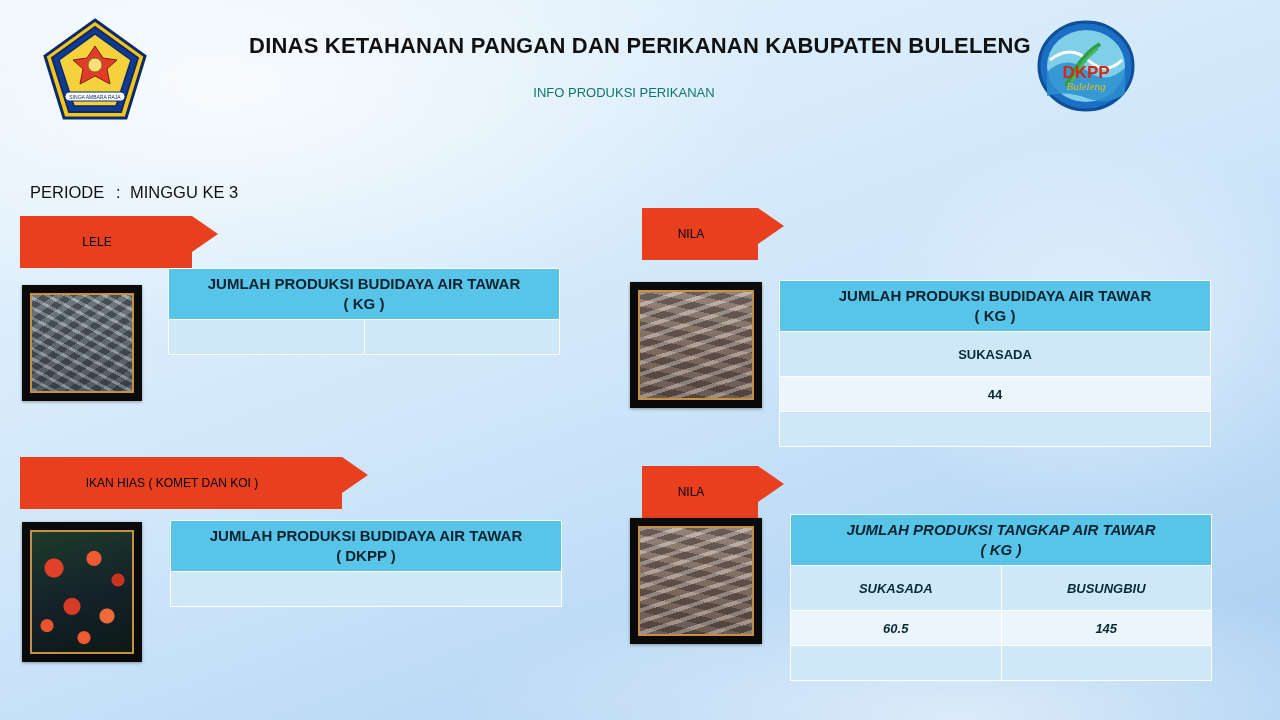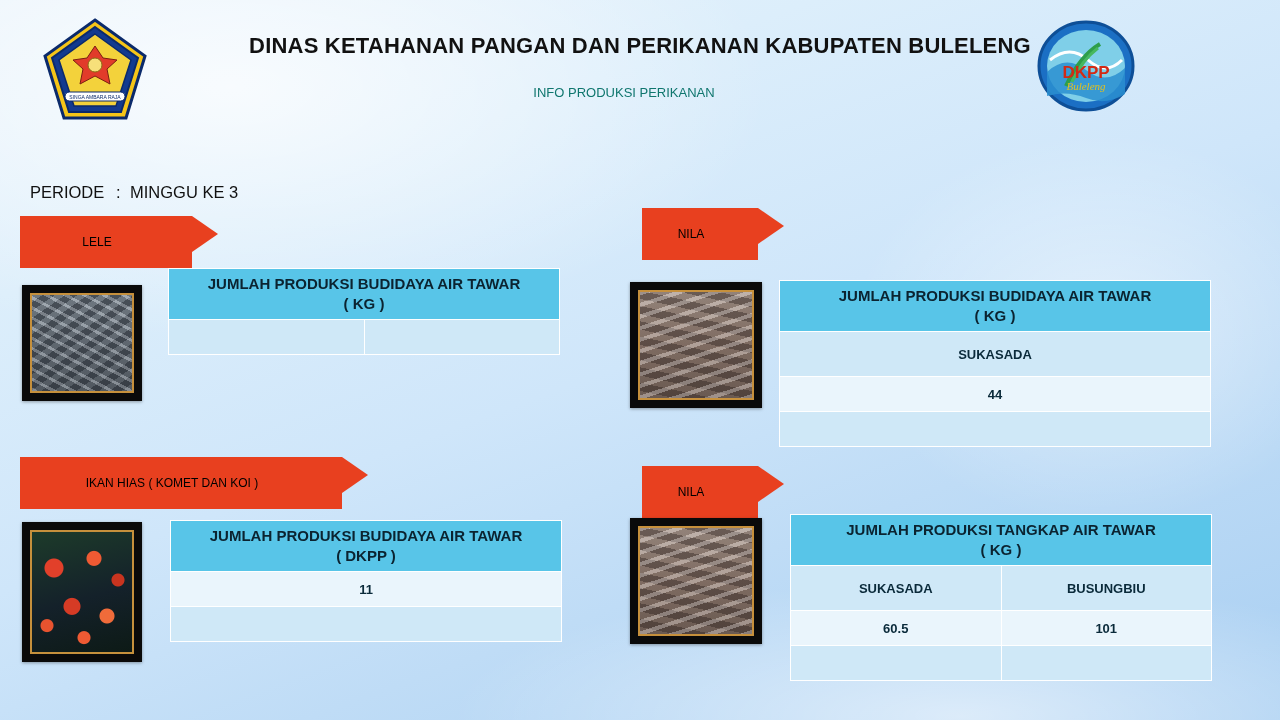--- a/index.html
+++ b/index.html
@@ -295,50 +295,47 @@
 
 <table class="tbl" style="left:170px; top:520px; width:392px;">
   <tbody>
       <tr>
     <td class="title">
       <div>JUMLAH PRODUKSI BUDIDAYA AIR TAWAR</div>
       <div>( DKPP )</div>
     </td>
   </tr>
   <tr>
-    <td class="val">11</td>
-  </tr>
-  <tr>
     <td class="blank"></td>
   </tr>
 </tbody>
   </table>
 
 <div class="banner" style="left:642px; top:466px; width:116px;">NILA</div>
 
 <div class="photo" style="left:630px; top:518px; width:132px; height:126px;">
   <div class="inner">
       <div class="tex-nila"></div>
     </div>
 </div>
 
-<table class="tbl" style="left:790px; top:514px; width:422px;">
+<table class="tbl" style="left:790px; top:514px; width:422px;font-style:italic;">
   <tbody>
       <tr>
     <td class="title" colspan="2">
       <div>JUMLAH PRODUKSI TANGKAP AIR TAWAR</div>
       <div>( KG )</div>
     </td>
   </tr>
   <tr>
     <td class="hdr">SUKASADA</td>
     <td class="hdr">BUSUNGBIU</td>
   </tr>
   <tr>
     <td class="val">60.5</td>
-    <td class="val">101</td>
+    <td class="val">145</td>
   </tr>
   <tr>
     <td class="blank"></td>
     <td class="blank"></td>
   </tr>
 </tbody>
   </table>
 
 </body></html>

